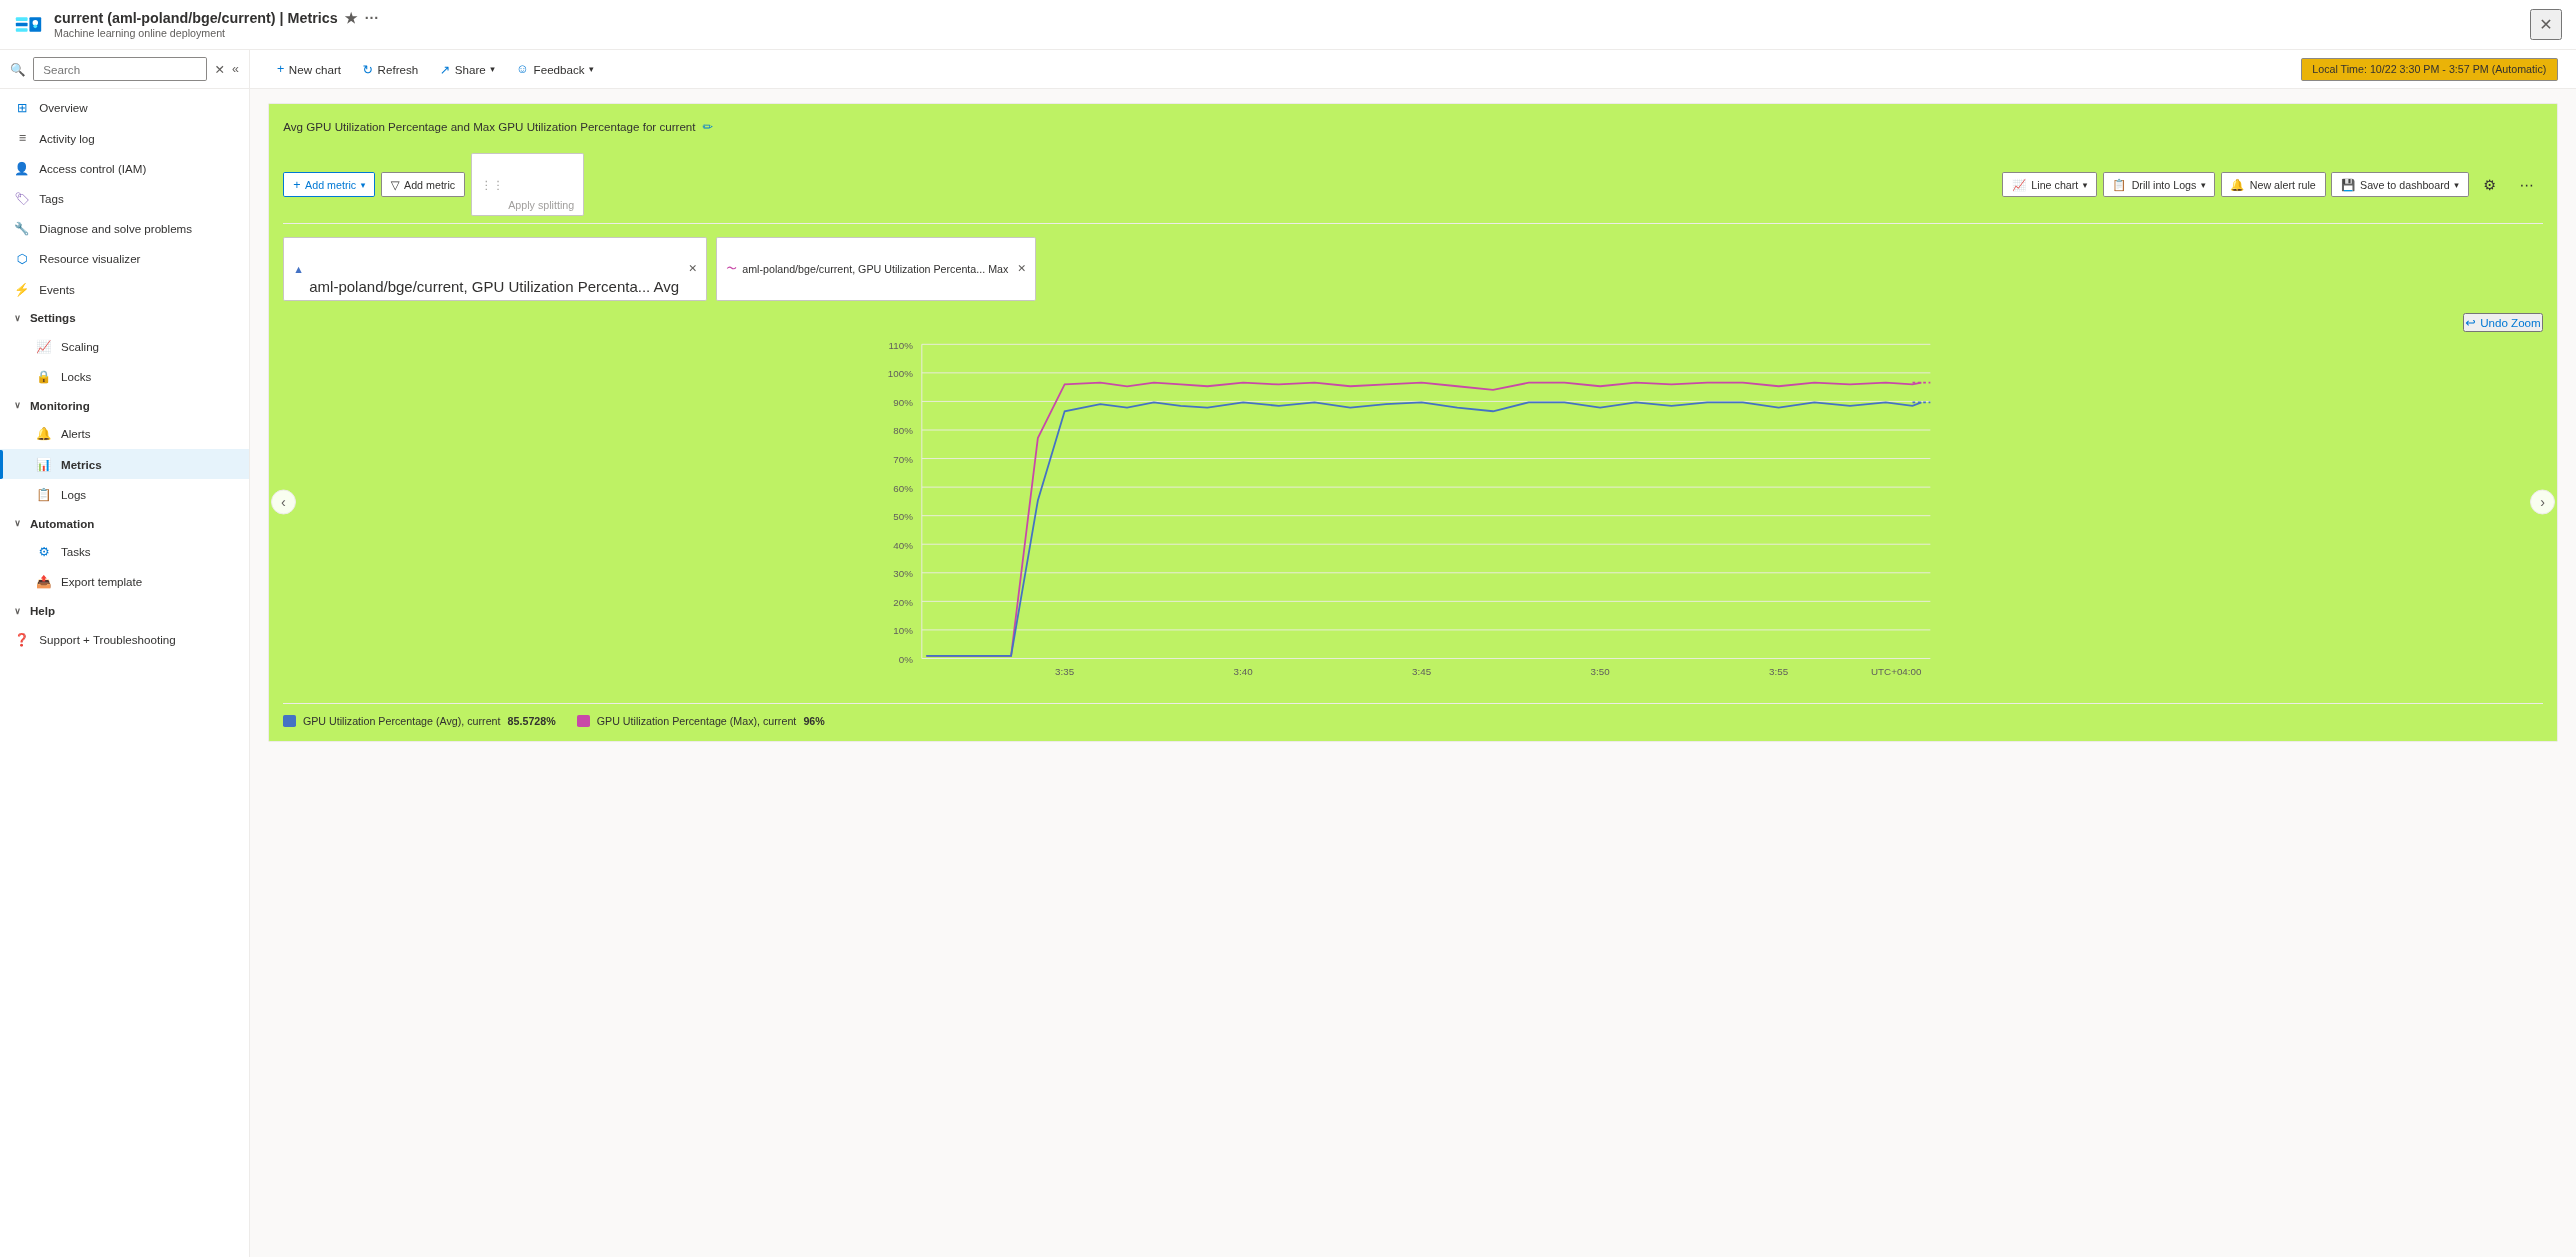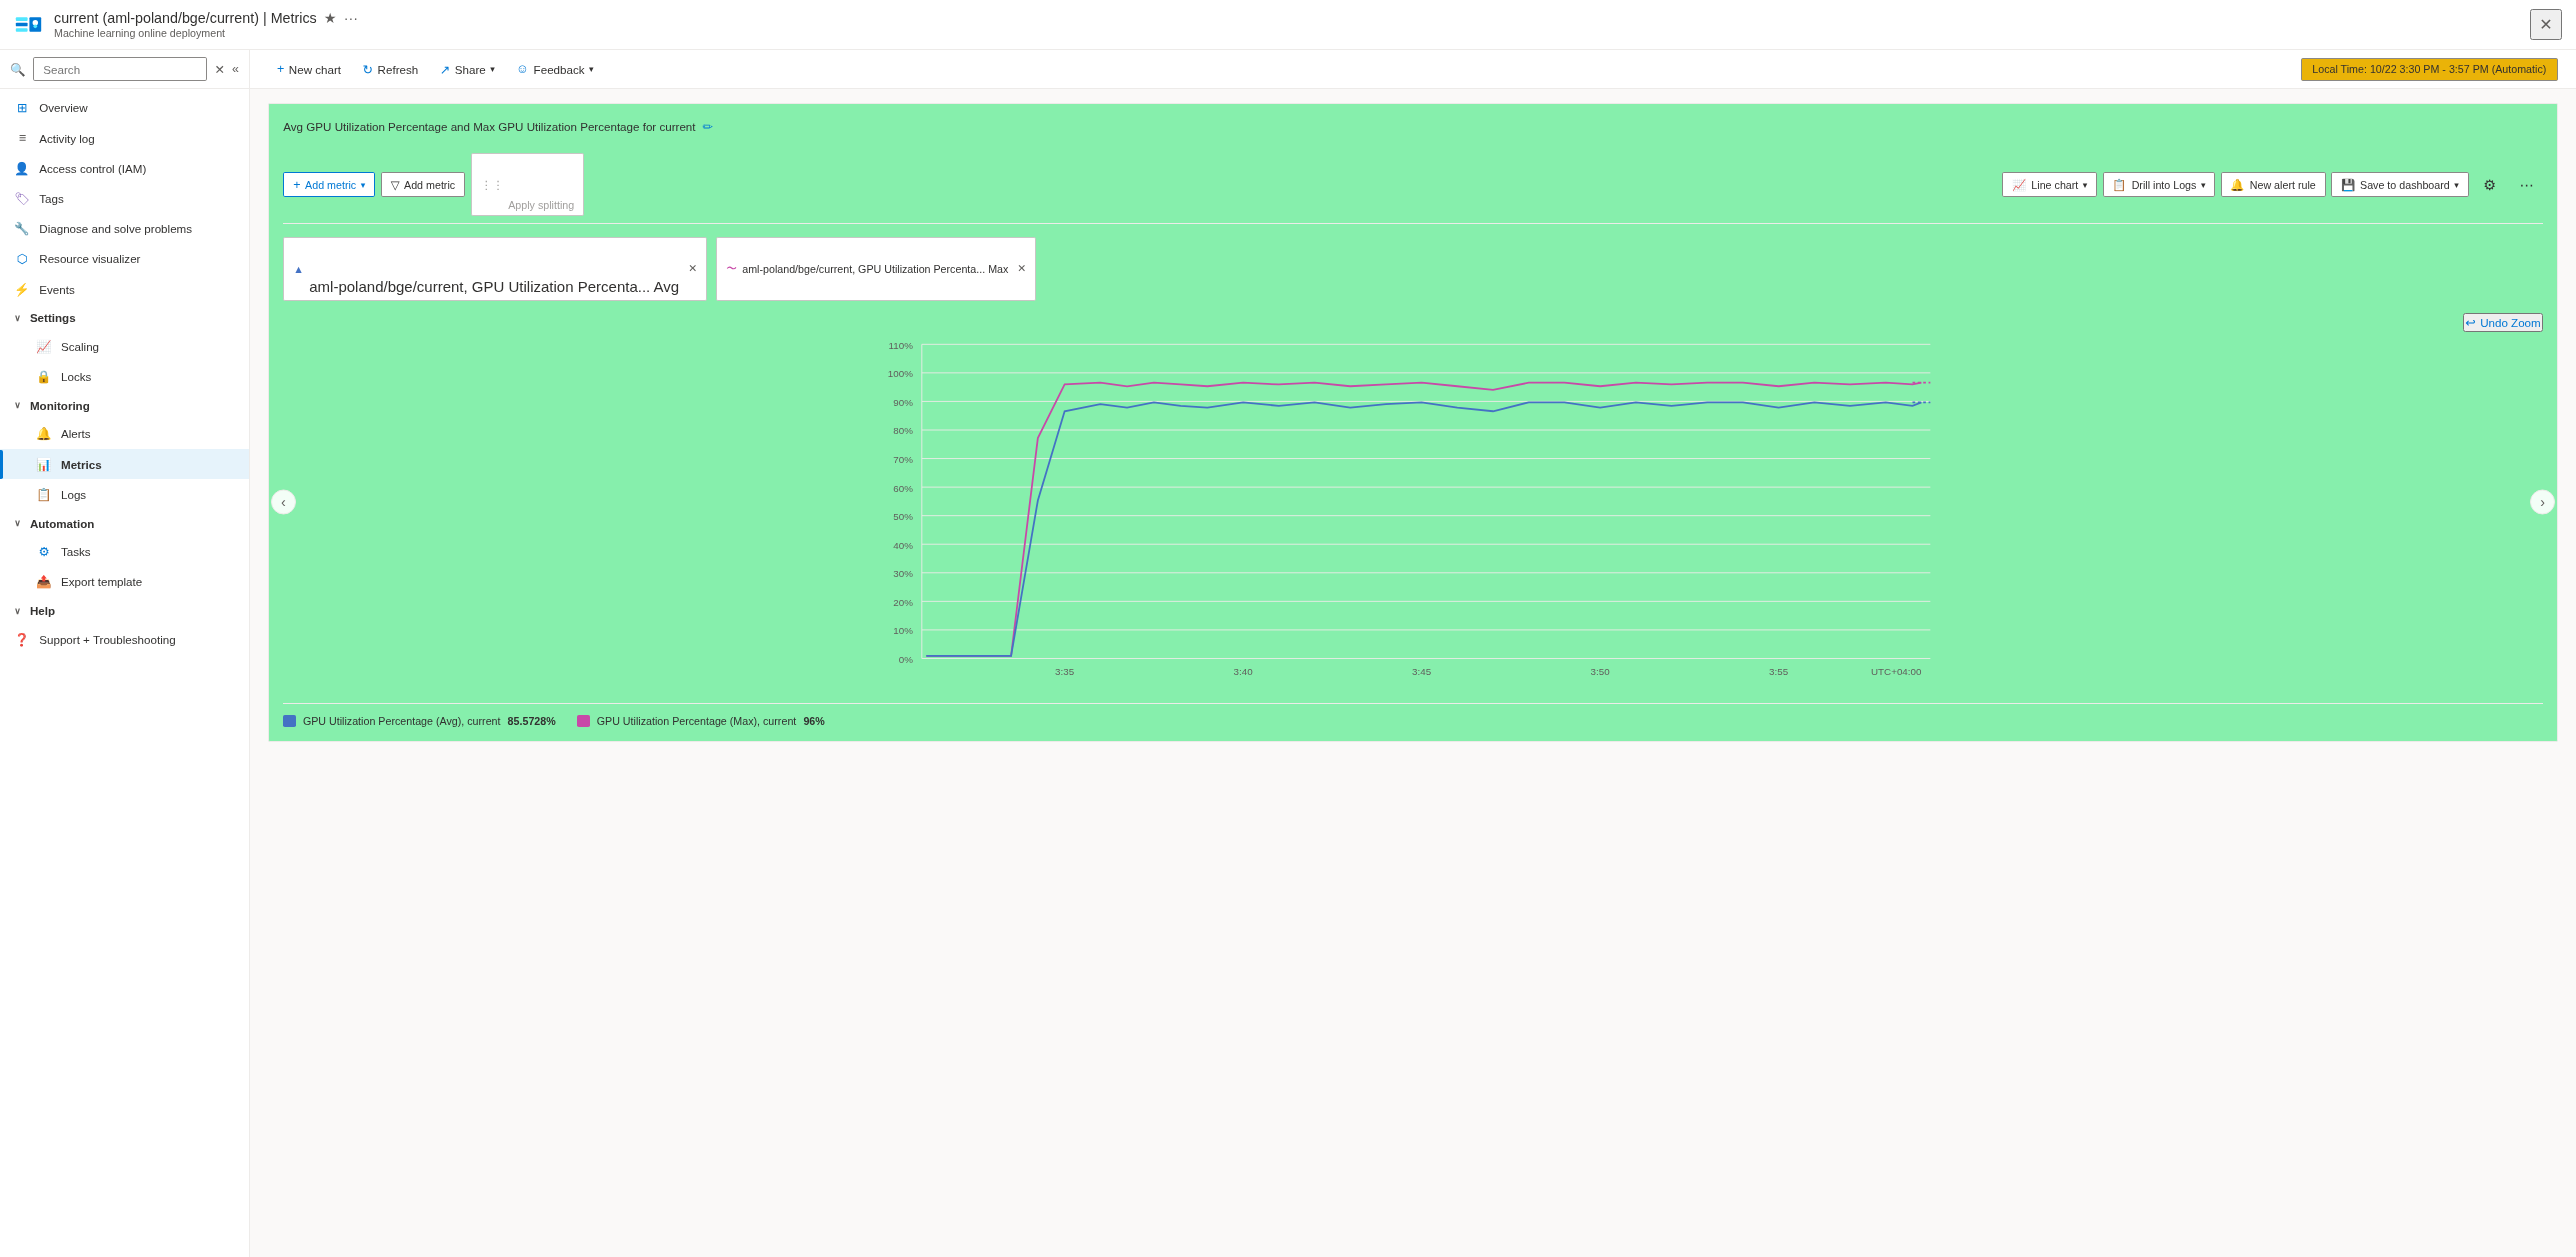--- a/index.html
+++ b/index.html
@@ -4,21 +4,21 @@
   <style>
     * { box-sizing: border-box; margin: 0; padding: 0; }
     body { font-family: 'Segoe UI', Arial, sans-serif; font-size: 11.6px; background: #f3f2f1; color: #323130; height: 100vh; overflow: hidden; }
 
     .app-container { display: flex; flex-direction: column; height: 100vh; background: #fff; }
 
     
     .title-bar { display: flex; align-items: center; padding: 7.1px 14.3px; background: #fff; border-bottom: 0.9px solid #edebe9; min-height: 50px; }
     .title-bar-logo { width: 29px; height: 29px; margin-right: 10.7px; flex-shrink: 0; }
     .title-bar-info { flex: 1; }
-    .title-bar-title { font-size: 14.3px; font-weight: 400; color: #323130; display: flex; align-items: center; gap: 7.1px; }
+    .title-bar-title { font-size: 14.3px; font-weight: 700; color: #323130; display: flex; align-items: center; gap: 7.1px; }
     .title-bar-subtitle { font-size: 10.7px; color: #605e5c; margin-top: 1.8px; }
     .title-star { color: #605e5c; font-size: 14.3px; cursor: pointer; }
     .title-more { color: #605e5c; font-size: 14.3px; cursor: pointer; }
     .title-close { margin-left: auto; color: #605e5c; font-size: 16px; cursor: pointer; padding: 3.6px 7.1px; }
 
     
     .main-layout { display: flex; flex: 1; overflow: hidden; }
 
     
     .sidebar { width: 250px; background: #fff; border-right: 0.9px solid #edebe9; display: flex; flex-direction: column; overflow-y: auto; flex-shrink: 0; }
@@ -40,21 +40,21 @@
     .content-area { flex: 1; display: flex; flex-direction: column; overflow: hidden; background: #faf9f8; }
 
     
     .toolbar { display: flex; align-items: center; gap: 3.6px; padding: 7.1px 18px; background: #fff; border-bottom: 0.9px solid #edebe9; }
     .toolbar-btn { display: flex; align-items: center; gap: 4.5px; padding: 4.5px 9px; border: none; background: transparent; cursor: pointer; color: #323130; font-size: 11.6px; border-radius: 1.8px; }
     .toolbar-btn-icon { font-size: 12.5px; color: #0078d4; }
     .time-range-btn { margin-left: auto; border: 0.9px solid #8a8886; padding: 4.5px 10.7px; border-radius: 1.8px; background: #eab308; cursor: pointer; font-size: 10.7px; color: #323130; }
 
     
     .chart-container { flex: 1; padding: 14.3px 18px; overflow-y: auto; }
-    .chart-card { background: #86efac; border: 0.9px solid #edebe9; border-radius: 1.8px; padding: 14.3px; }
+    .chart-card { background: #bef264; border: 0.9px solid #edebe9; border-radius: 1.8px; padding: 14.3px; }
     .chart-title-row { display: flex; align-items: center; gap: 7.1px; margin-bottom: 12.5px; }
     .chart-title-text { font-size: 11.6px; color: #323130; }
     .chart-edit-icon { color: #0078d4; cursor: pointer; font-size: 12.5px; }
 
     
     .chart-toolbar { display: flex; align-items: center; gap: 5.4px; padding: 7.1px 0; border-bottom: 0.9px solid #edebe9; margin-bottom: 12.5px; flex-wrap: wrap; }
     .chart-btn { display: flex; align-items: center; gap: 4.5px; padding: 4.5px 9px; border: 0.9px solid #8a8886; background: #fff; cursor: pointer; color: #323130; font-size: 10.7px; border-radius: 1.8px; }
     .chart-btn-primary { border-color: #0078d4; color: #0078d4; }
     .chart-btn-disabled { color: #a19f9d; border-color: #c8c6c4; cursor: not-allowed; }
     .chart-toolbar-right { margin-left: auto; display: flex; align-items: center; gap: 5.4px; }

